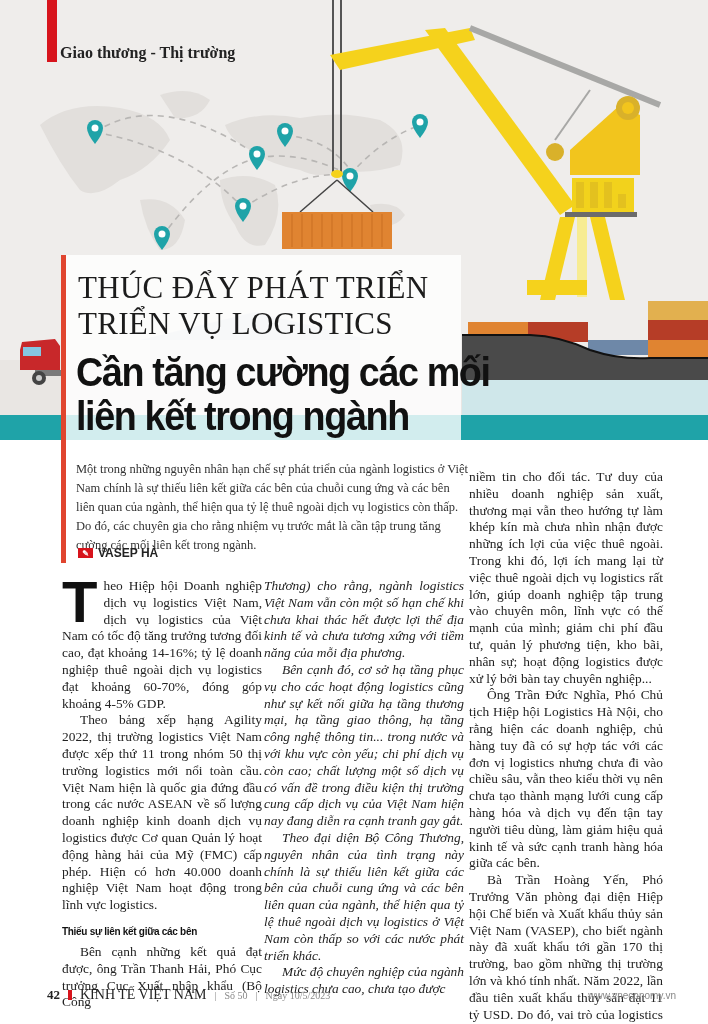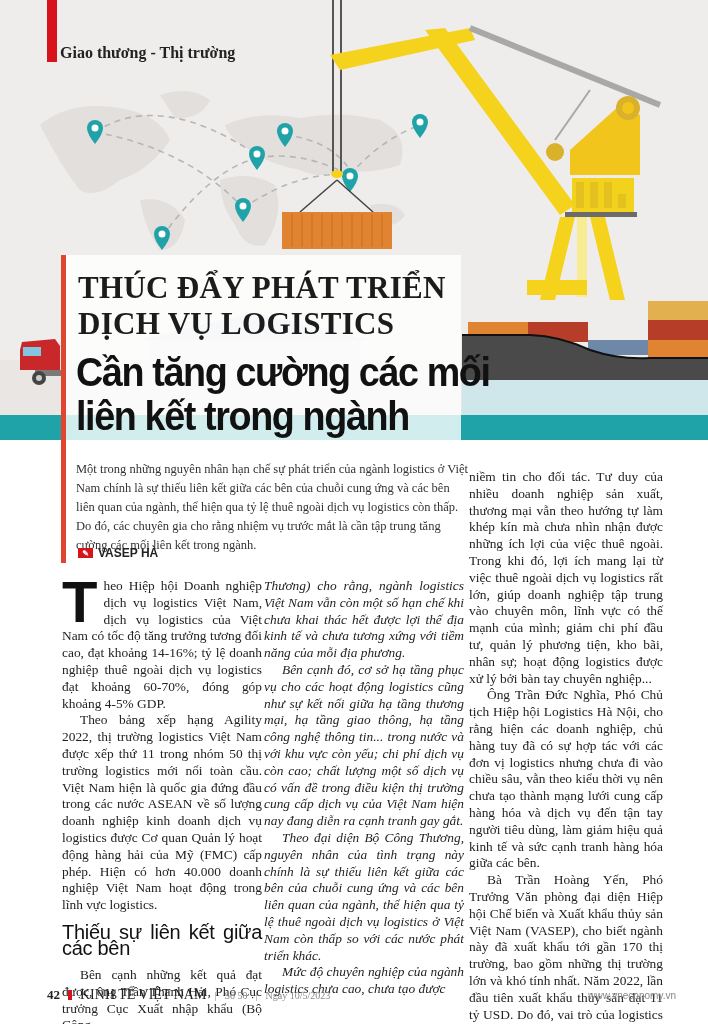--- a/index.html
+++ b/index.html
@@ -3,33 +3,33 @@
 <meta charset="utf-8">
 <style>
   * { margin:0; padding:0; box-sizing:border-box; }
   body { width:708px; height:1024px; background:#ffffff; position:relative; overflow:hidden; font-family:"DejaVu Serif", serif; color:#1f1f1f; }
   .hero { position:absolute; left:0; top:0; width:708px; height:440px; background:#efedeb; overflow:hidden; }
   .hero svg { position:absolute; left:0; top:0; }
   .section-bar { position:absolute; left:47px; top:0; width:10px; height:62px; background:#d7141c; }
   .section-label { position:absolute; left:60px; top:44px; font-family:"Liberation Serif", serif; font-weight:bold; font-size:16px; color:#222; }
   .title-box { position:absolute; left:65px; top:255px; width:396px; height:185px; background:rgba(255,255,255,0.80); }
   .title-redline { position:absolute; left:61px; top:255px; width:5px; height:308px; background:#e0452f; }
-  .kicker { position:absolute; left:78px; top:270px; font-family:"Liberation Serif", serif; font-weight:bold; font-size:31px; line-height:36px; color:#1c1c1c; letter-spacing:0.3px; }
+  .kicker { position:absolute; left:78px; top:270px; font-family:"Liberation Serif", serif; font-weight:normal; font-size:31px; line-height:36px; color:#1c1c1c; letter-spacing:0.3px; }
   .headline { position:absolute; left:76px; top:350px; font-family:"Liberation Sans", sans-serif; font-weight:bold; font-size:41px; line-height:44px; color:#111; letter-spacing:-1.5px; transform:scaleX(0.92); transform-origin:left top; white-space:nowrap; }
   .lead { position:absolute; left:76px; top:460px; width:395px; font-family:Liberation Serif, serif; font-size:12.5px; line-height:19px; color:#333; }
   .byline { position:absolute; left:78px; top:546px; display:flex; align-items:center; gap:5px; font-family:"Liberation Sans", sans-serif; font-weight:bold; font-size:12px; color:#222; }
   .byline .flag { width:15px; height:10px; background:#d7141c; display:inline-flex; align-items:center; justify-content:center; color:#fff; font-size:8px; }
   .col { position:absolute; font-family:"Liberation Serif", serif; font-size:13.4px; line-height:16.8px; color:#222; text-align:justify; }
   .col p { text-indent:18px; }
   .col p.noindent { text-indent:0; }
   .col1 { left:62px; top:578px; width:200px; }
   .col2 { left:264px; top:578px; width:200px;font-style:italic; }
   .col3 { left:469px; top:469px; width:194px; }
   .dropcap { float:left; font-family:"Liberation Sans", sans-serif; font-weight:bold; font-size:58px; line-height:48px; margin:0 6px 0 0; color:#111; }
-  .subhead { font-family:"Liberation Sans", sans-serif; font-weight:normal; font-size:20px; line-height:16px; margin:10px 0 11px 0; color:#111; text-indent:0; letter-spacing:-0.3px; }
+  .subhead { font-family:"Liberation Sans", sans-serif; font-weight:bold; font-size:10px; line-height:16px; margin:10px 0 4px 0; color:#111; text-indent:0; letter-spacing:-0.3px; }
   .footer { position:absolute; left:47px; top:987px; display:flex; align-items:center; gap:8px; font-family:"Liberation Serif", serif; font-size:10px; color:#888; }
   .footer .pg { font-weight:bold; font-size:13px; color:#222; }
   .footer .redtick { width:4px; height:10px; background:#d7141c; }
   .footer .mag { font-weight:normal; color:#222; font-size:14px; }
   .footer-url { position:absolute; right:32px; top:990px; font-family:"Liberation Sans", sans-serif; font-size:10px; color:#888; }
 </style>
 </head>
 <body>
 
 <div class="hero">
@@ -158,21 +158,21 @@
   </svg>
 </div>
 
 <div class="section-bar"></div>
 <div class="section-label">Giao thương - Thị trường</div>
 
 <div class="title-box"></div>
 <div class="title-redline"></div>
 <div class="kicker">
   <div>THÚC ĐẨY PHÁT TRIỂN</div>
-  <div>DỊCH VỤ LOGISTICS</div>
+  <div>TRIỂN VỤ LOGISTICS</div>
 </div>
 <div class="headline">
   <div>Cần tăng cường các mối</div>
   <div>liên kết trong ngành</div>
 </div>
 
 <div class="lead">Một trong những nguyên nhân hạn chế sự phát triển của ngành logistics ở Việt Nam chính là sự thiếu liên kết giữa các bên của chuỗi cung ứng và các bên liên quan của ngành, thể hiện qua tỷ lệ thuê ngoài dịch vụ logistics còn thấp. Do đó, các chuyên gia cho rằng nhiệm vụ trước mắt là cần tập trung tăng cường các mối liên kết trong ngành.</div>
 <div class="byline">
   <span class="flag">✎</span>
   <span>VASEP HÀ</span>

